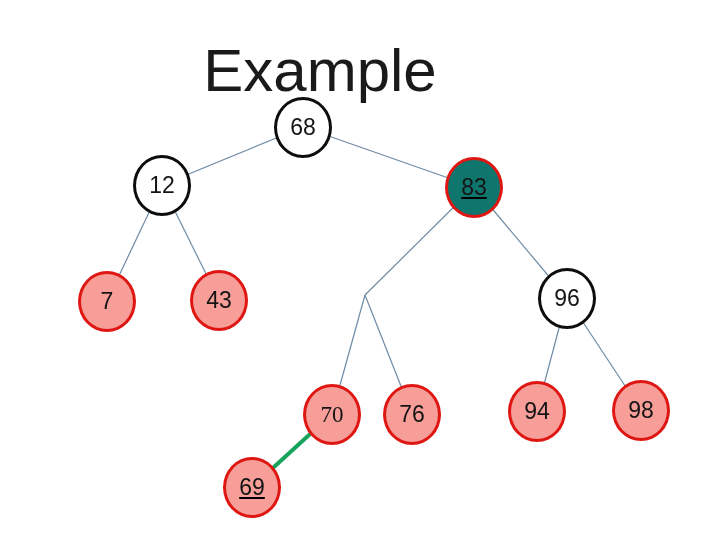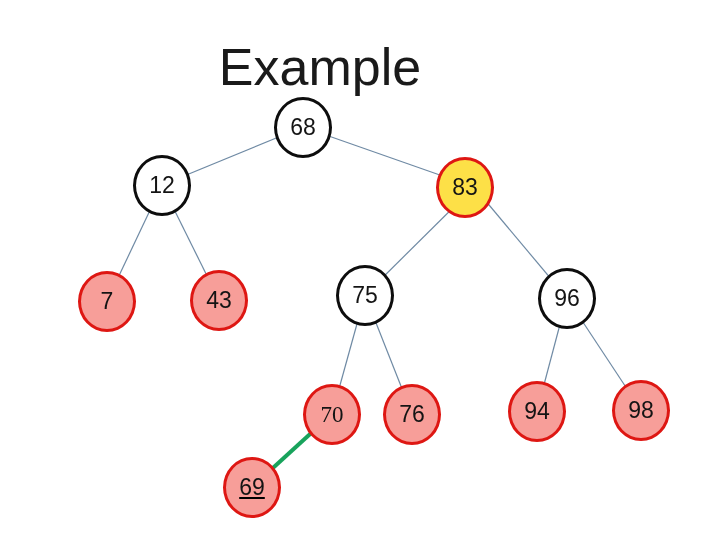--- a/index.html
+++ b/index.html
@@ -15,21 +15,21 @@
     background: #ffffff;
     overflow: hidden;
   }
   .slide-title {
     position: absolute;
     top: 41px;
     left: 0;
     width: 640px;
     margin: 0;
     text-align: center;
-    font-size: 52px;
+    font-size: 60px;
     font-weight: normal;
     letter-spacing: 0px;
     color: #1a1a1a;
     line-height: 1;
   }
   .edges-layer {
     position: absolute;
     top: 0;
     left: 0;
     width: 720px;
@@ -77,31 +77,28 @@
       <line x1="567" y1="298" x2="641" y2="410" stroke="#6f8aa4" stroke-width="1.2"></line>
       <line x1="332" y1="414" x2="252" y2="487" stroke="#18a35c" stroke-width="4"></line>
     </svg>
   <div class="nodes-layer">
       <div class="tree-node" style="left: 274px; top: 96.5px; width: 58px; height: 61px; background: rgb(255, 255, 255); border: 3.5px solid rgb(13, 13, 13);">
         <span class="node-label" style="color: rgb(20, 20, 20);">68</span>
       </div>
       <div class="tree-node" style="left: 133px; top: 154.5px; width: 58px; height: 61px; background: rgb(255, 255, 255); border: 3.5px solid rgb(13, 13, 13);">
         <span class="node-label" style="color: rgb(20, 20, 20);">12</span>
       </div>
-      <div class="tree-node" style="left: 436px; top: 156.5px; width: 58px; height: 61px; background: #fde047; border: 3.5px solid rgb(222, 23, 19);">
+      <div class="tree-node" style="left: 445px; top: 156.5px; width: 58px; height: 61px; background: #0f766e; border: 3.5px solid rgb(222, 23, 19); text-decoration: underline;">
         <span class="node-label" style="color: rgb(20, 20, 20);">83</span>
       </div>
       <div class="tree-node" style="left: 78px; top: 270.5px; width: 58px; height: 61px; background: rgb(247, 158, 153); border: 3.5px solid rgb(222, 23, 19);">
         <span class="node-label" style="color: rgb(20, 20, 20);">7</span>
       </div>
       <div class="tree-node" style="left: 190px; top: 269.5px; width: 58px; height: 61px; background: rgb(247, 158, 153); border: 3.5px solid rgb(222, 23, 19);">
         <span class="node-label" style="color: rgb(20, 20, 20);">43</span>
-      </div>
-      <div class="tree-node" style="left: 336px; top: 264.5px; width: 58px; height: 61px; background: rgb(255, 255, 255); border: 3.5px solid rgb(13, 13, 13);">
-        <span class="node-label" style="color: rgb(20, 20, 20);">75</span>
       </div>
       <div class="tree-node" style="left: 538px; top: 267.5px; width: 58px; height: 61px; background: rgb(255, 255, 255); border: 3.5px solid rgb(13, 13, 13);">
         <span class="node-label" style="color: rgb(20, 20, 20);">96</span>
       </div>
       <div class="tree-node" style="left: 303px; top: 383.5px; width: 58px; height: 61px; background: rgb(247, 158, 153); border: 3.5px solid rgb(222, 23, 19);">
         <span class="node-label" style="color: rgb(20, 20, 20); font-family: Liberation Serif, serif;">70</span>
       </div>
       <div class="tree-node" style="left: 383px; top: 383.5px; width: 58px; height: 61px; background: rgb(247, 158, 153); border: 3.5px solid rgb(222, 23, 19);">
         <span class="node-label" style="color: rgb(20, 20, 20);">76</span>
       </div>

